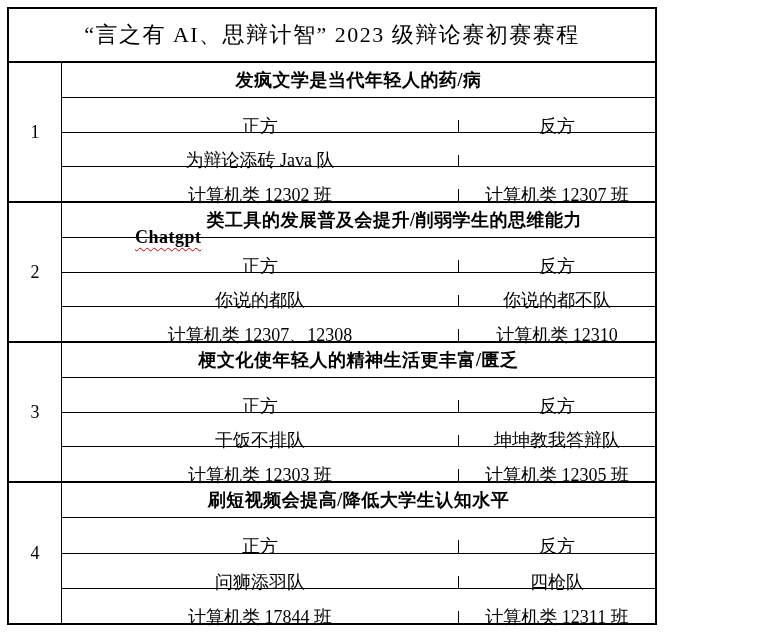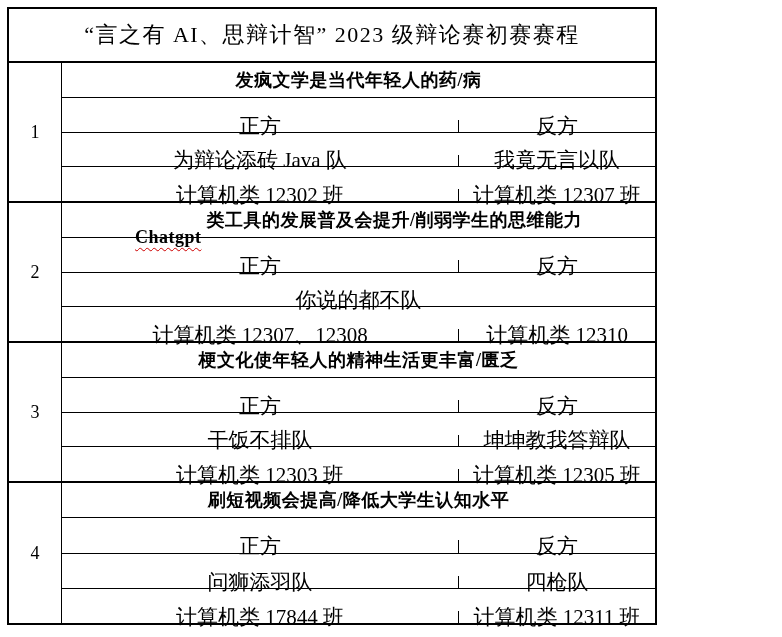--- a/index.html
+++ b/index.html
@@ -68,21 +68,21 @@
     justify-content: center;
     font-weight: bold;
     font-size: 18px;
     letter-spacing: 0.5px;
     white-space: pre;
   }
   .cell {
     display: flex;
     align-items: center;
     justify-content: center;
-    font-size: 21px;
+    font-size: 18px;
     box-sizing: border-box;
     white-space: pre;
     margin-top: 22px;
   }
   .cell.pro {
     width: 397px;
     flex: none;
     border-right: 1px solid #000000;
   }
   .cell.con { flex: 1; }
@@ -108,40 +108,40 @@
       <div class="section-body">
         <div class="row">
           <div class="topic-cell">发疯文学是当代年轻人的药/病</div>
         </div>
         <div class="row">
           <div class="cell pro">正方</div>
           <div class="cell con">反方</div>
         </div>
         <div class="row">
           <div class="cell pro">为辩论添砖 Java 队</div>
-          <div class="cell con">我竟无言以队</div>
         </div>
         <div class="row">
           <div class="cell pro">计算机类 12302 班</div>
           <div class="cell con">计算机类 12307 班</div>
         </div>
       </div>
     </div>
 
     <div class="section">
       <div class="num-cell">2</div>
       <div class="section-body">
         <div class="row">
           <div class="topic-cell"><span class="spell-error">Chatgpt</span><span> 类工具的发展普及会提升/削弱学生的思维能力</span></div>
         </div>
         <div class="row">
           <div class="cell pro">正方</div>
           <div class="cell con">反方</div>
         </div>
         <div class="row">
+          <div class="cell pro">你说的都队</div>
           <div class="cell con">你说的都不队</div>
         </div>
         <div class="row">
           <div class="cell pro">计算机类 12307、12308</div>
           <div class="cell con">计算机类 12310</div>
         </div>
       </div>
     </div>
 
     <div class="section">

